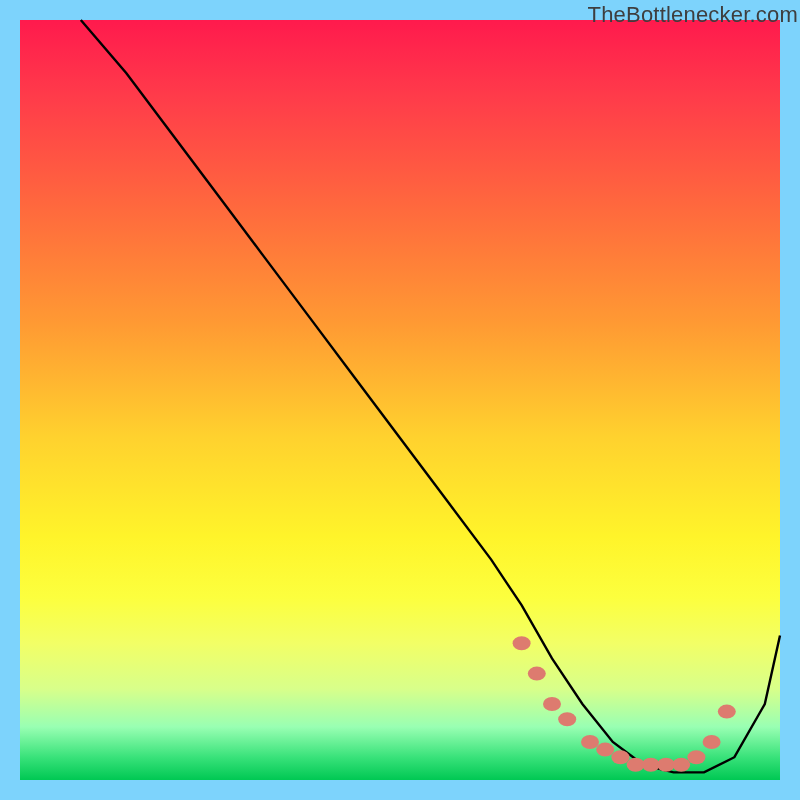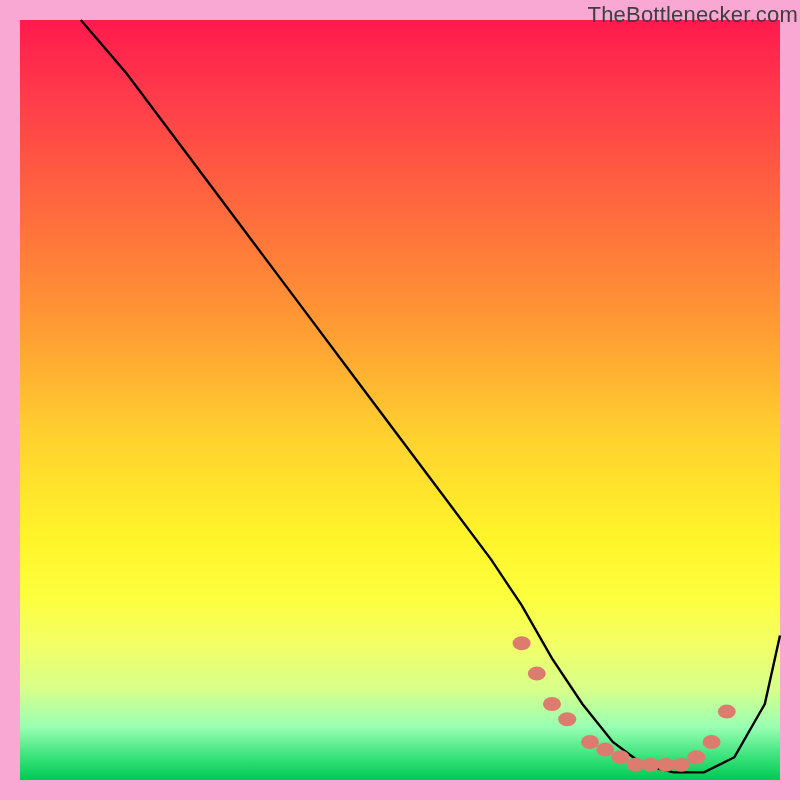--- a/index.html
+++ b/index.html
@@ -7,21 +7,21 @@
     padding: 0;
     width: 800px;
     height: 800px;
     background: #000;
     overflow: hidden;
   }
   .container {
     position: relative;
     width: 800px;
     height: 800px;
-    background: #f9a8d4;
+    background: #7dd3fc;
     text-decoration: underline;
   }
   .plot-area {
     position: absolute;
     left: 20px;
     top: 20px;
     width: 760px;
     height: 760px;
   }
   .gradient-bg {

